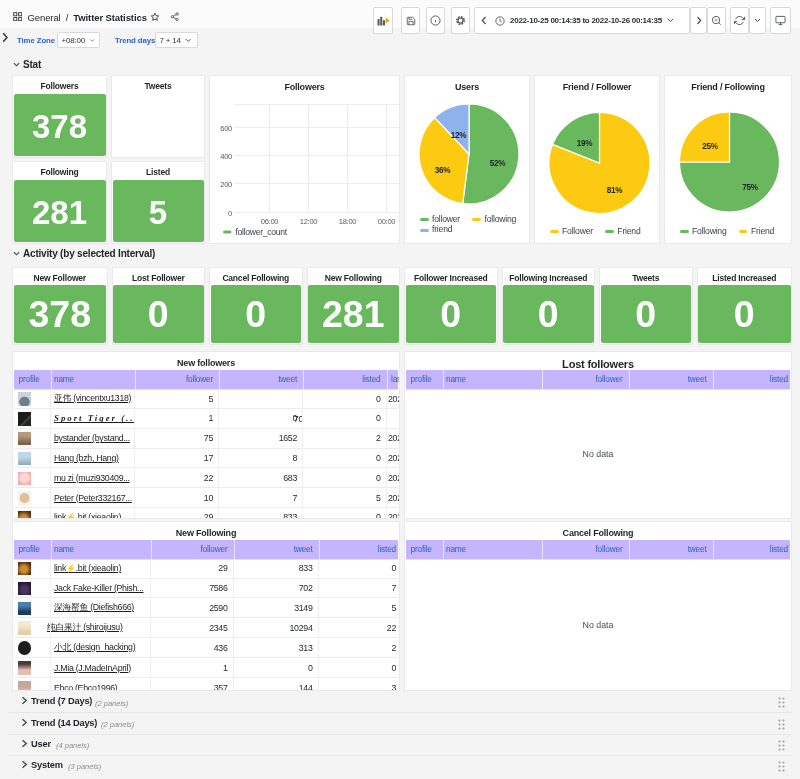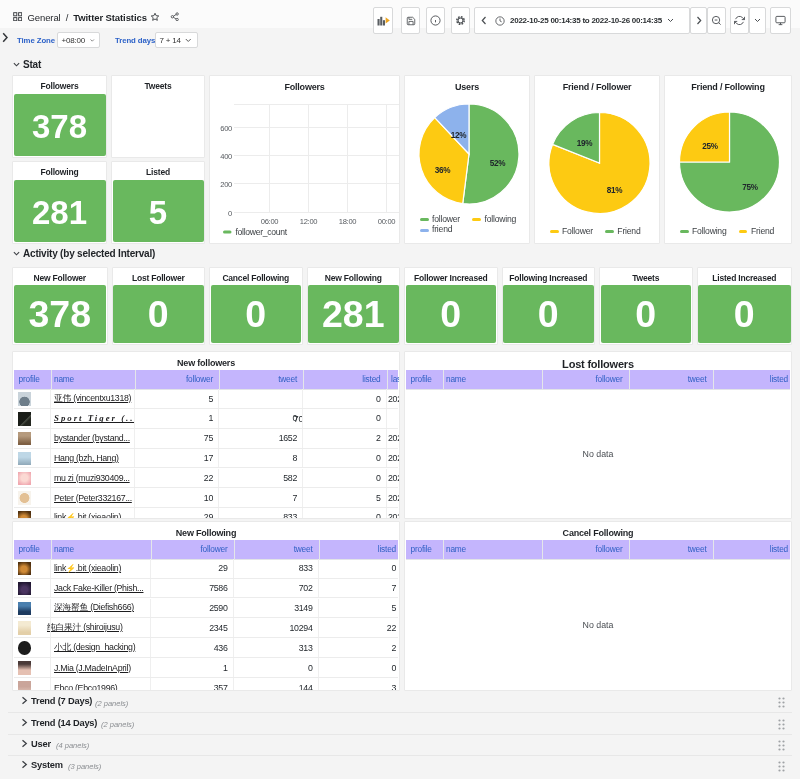--- a/index.html
+++ b/index.html
@@ -349,21 +349,21 @@
 <div class="colsep" style="left:35.5px;background:#efefef;"></div>
 <div class="colsep" style="left:119.5px;background:#efefef;"></div>
 <div class="colsep" style="left:204px;background:#efefef;"></div>
 <div class="colsep" style="left:288px;background:#efefef;"></div>
 <div class="colsep" style="left:371.5px;background:#efefef;"></div>
 </div>
 <div class="trow" style="top:116.49999999999999px;height:19.8px;">
 <div class="avatar" style="background:radial-gradient(circle at 50% 45%,#fbd9d3 35%,#f0a8b0 80%);"></div>
 <div class="tname" style="left:40px;width:80px;">mu zi (muzi930409...</div>
 <div class="tnum" style="left:120.5px;width:78.5px;">22</div>
-<div class="tnum" style="left:205px;width:78px;">582</div>
+<div class="tnum" style="left:205px;width:78px;">683</div>
 <div class="tnum" style="left:289px;width:77.5px;">0</div>
 <div style="left:374px;">202</div>
 <div class="colsep" style="left:35.5px;background:#efefef;"></div>
 <div class="colsep" style="left:119.5px;background:#efefef;"></div>
 <div class="colsep" style="left:204px;background:#efefef;"></div>
 <div class="colsep" style="left:288px;background:#efefef;"></div>
 <div class="colsep" style="left:371.5px;background:#efefef;"></div>
 </div>
 <div class="trow" style="top:136.29999999999998px;height:19.8px;">
 <div class="avatar" style="background:radial-gradient(circle,#e3c094 48%,#f7f3ec 55%);"></div>

